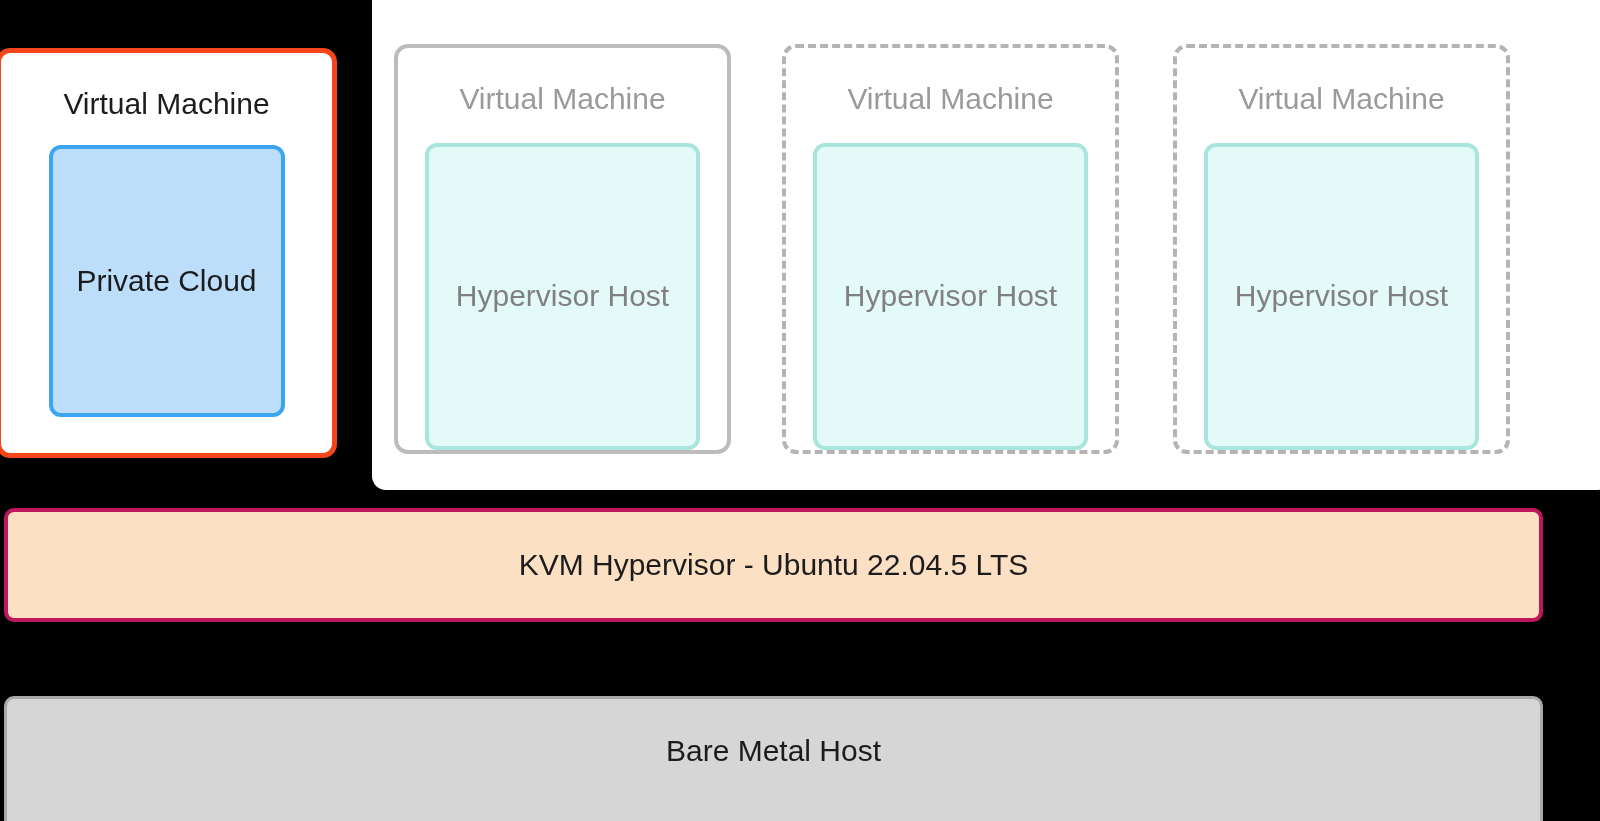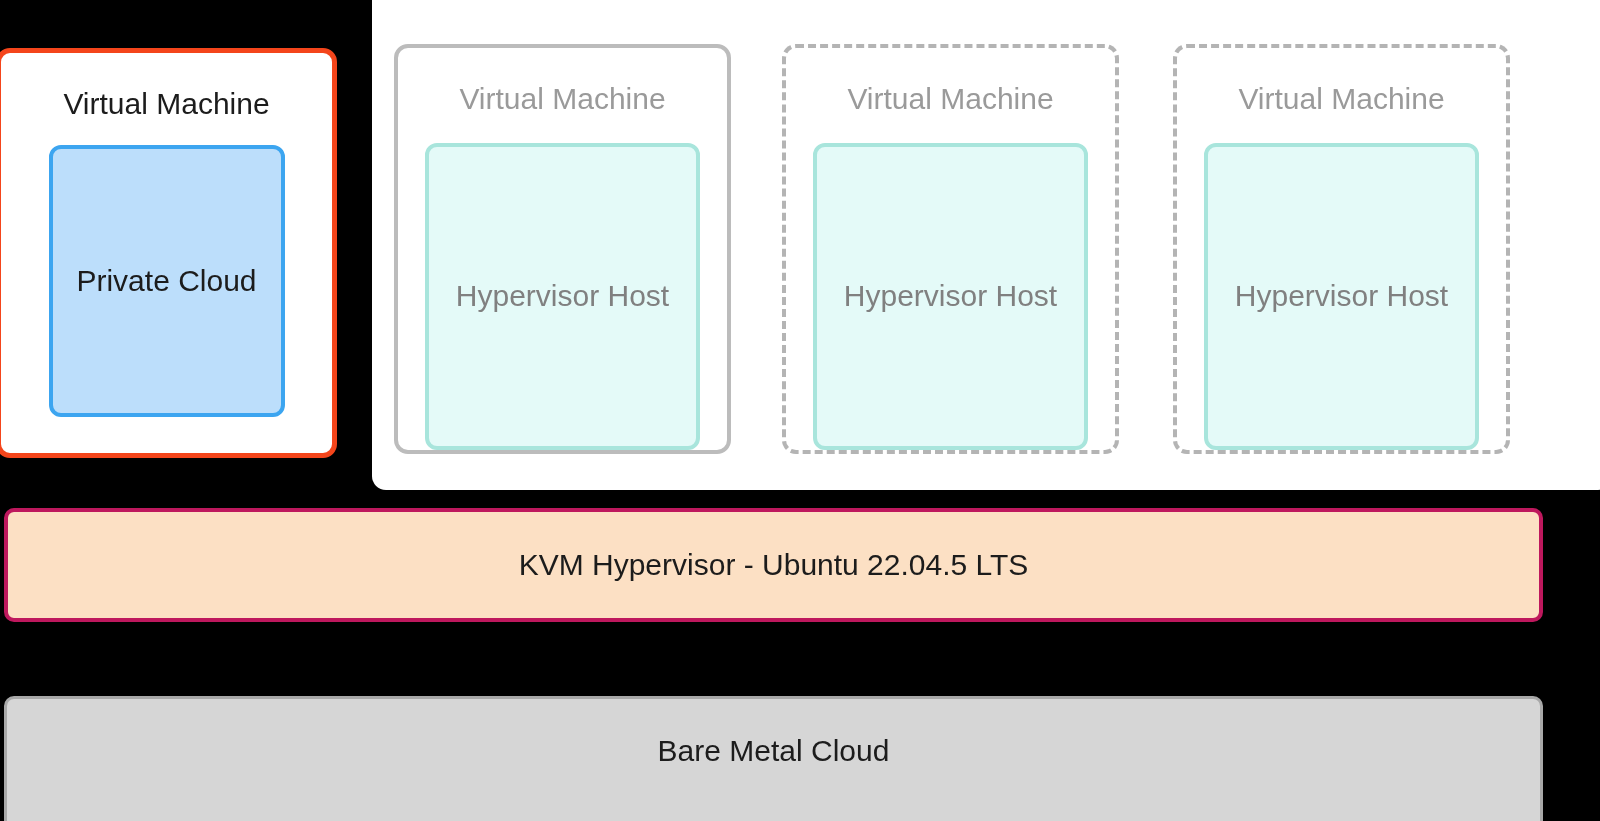--- a/index.html
+++ b/index.html
@@ -149,16 +149,16 @@
       <div class="host-box teal">Hypervisor Host</div>
     </div>
 
   </div>
 
   <div class="band" id="hypervisor-band">
     <span>KVM Hypervisor - Ubuntu 22.04.5 LTS</span>
   </div>
 
   <div class="band" id="baremetal-band">
-    <span>Bare Metal Cloud</span>
+    <span>Bare Metal Host</span>
   </div>
 
 </div>
 
 </body></html>

